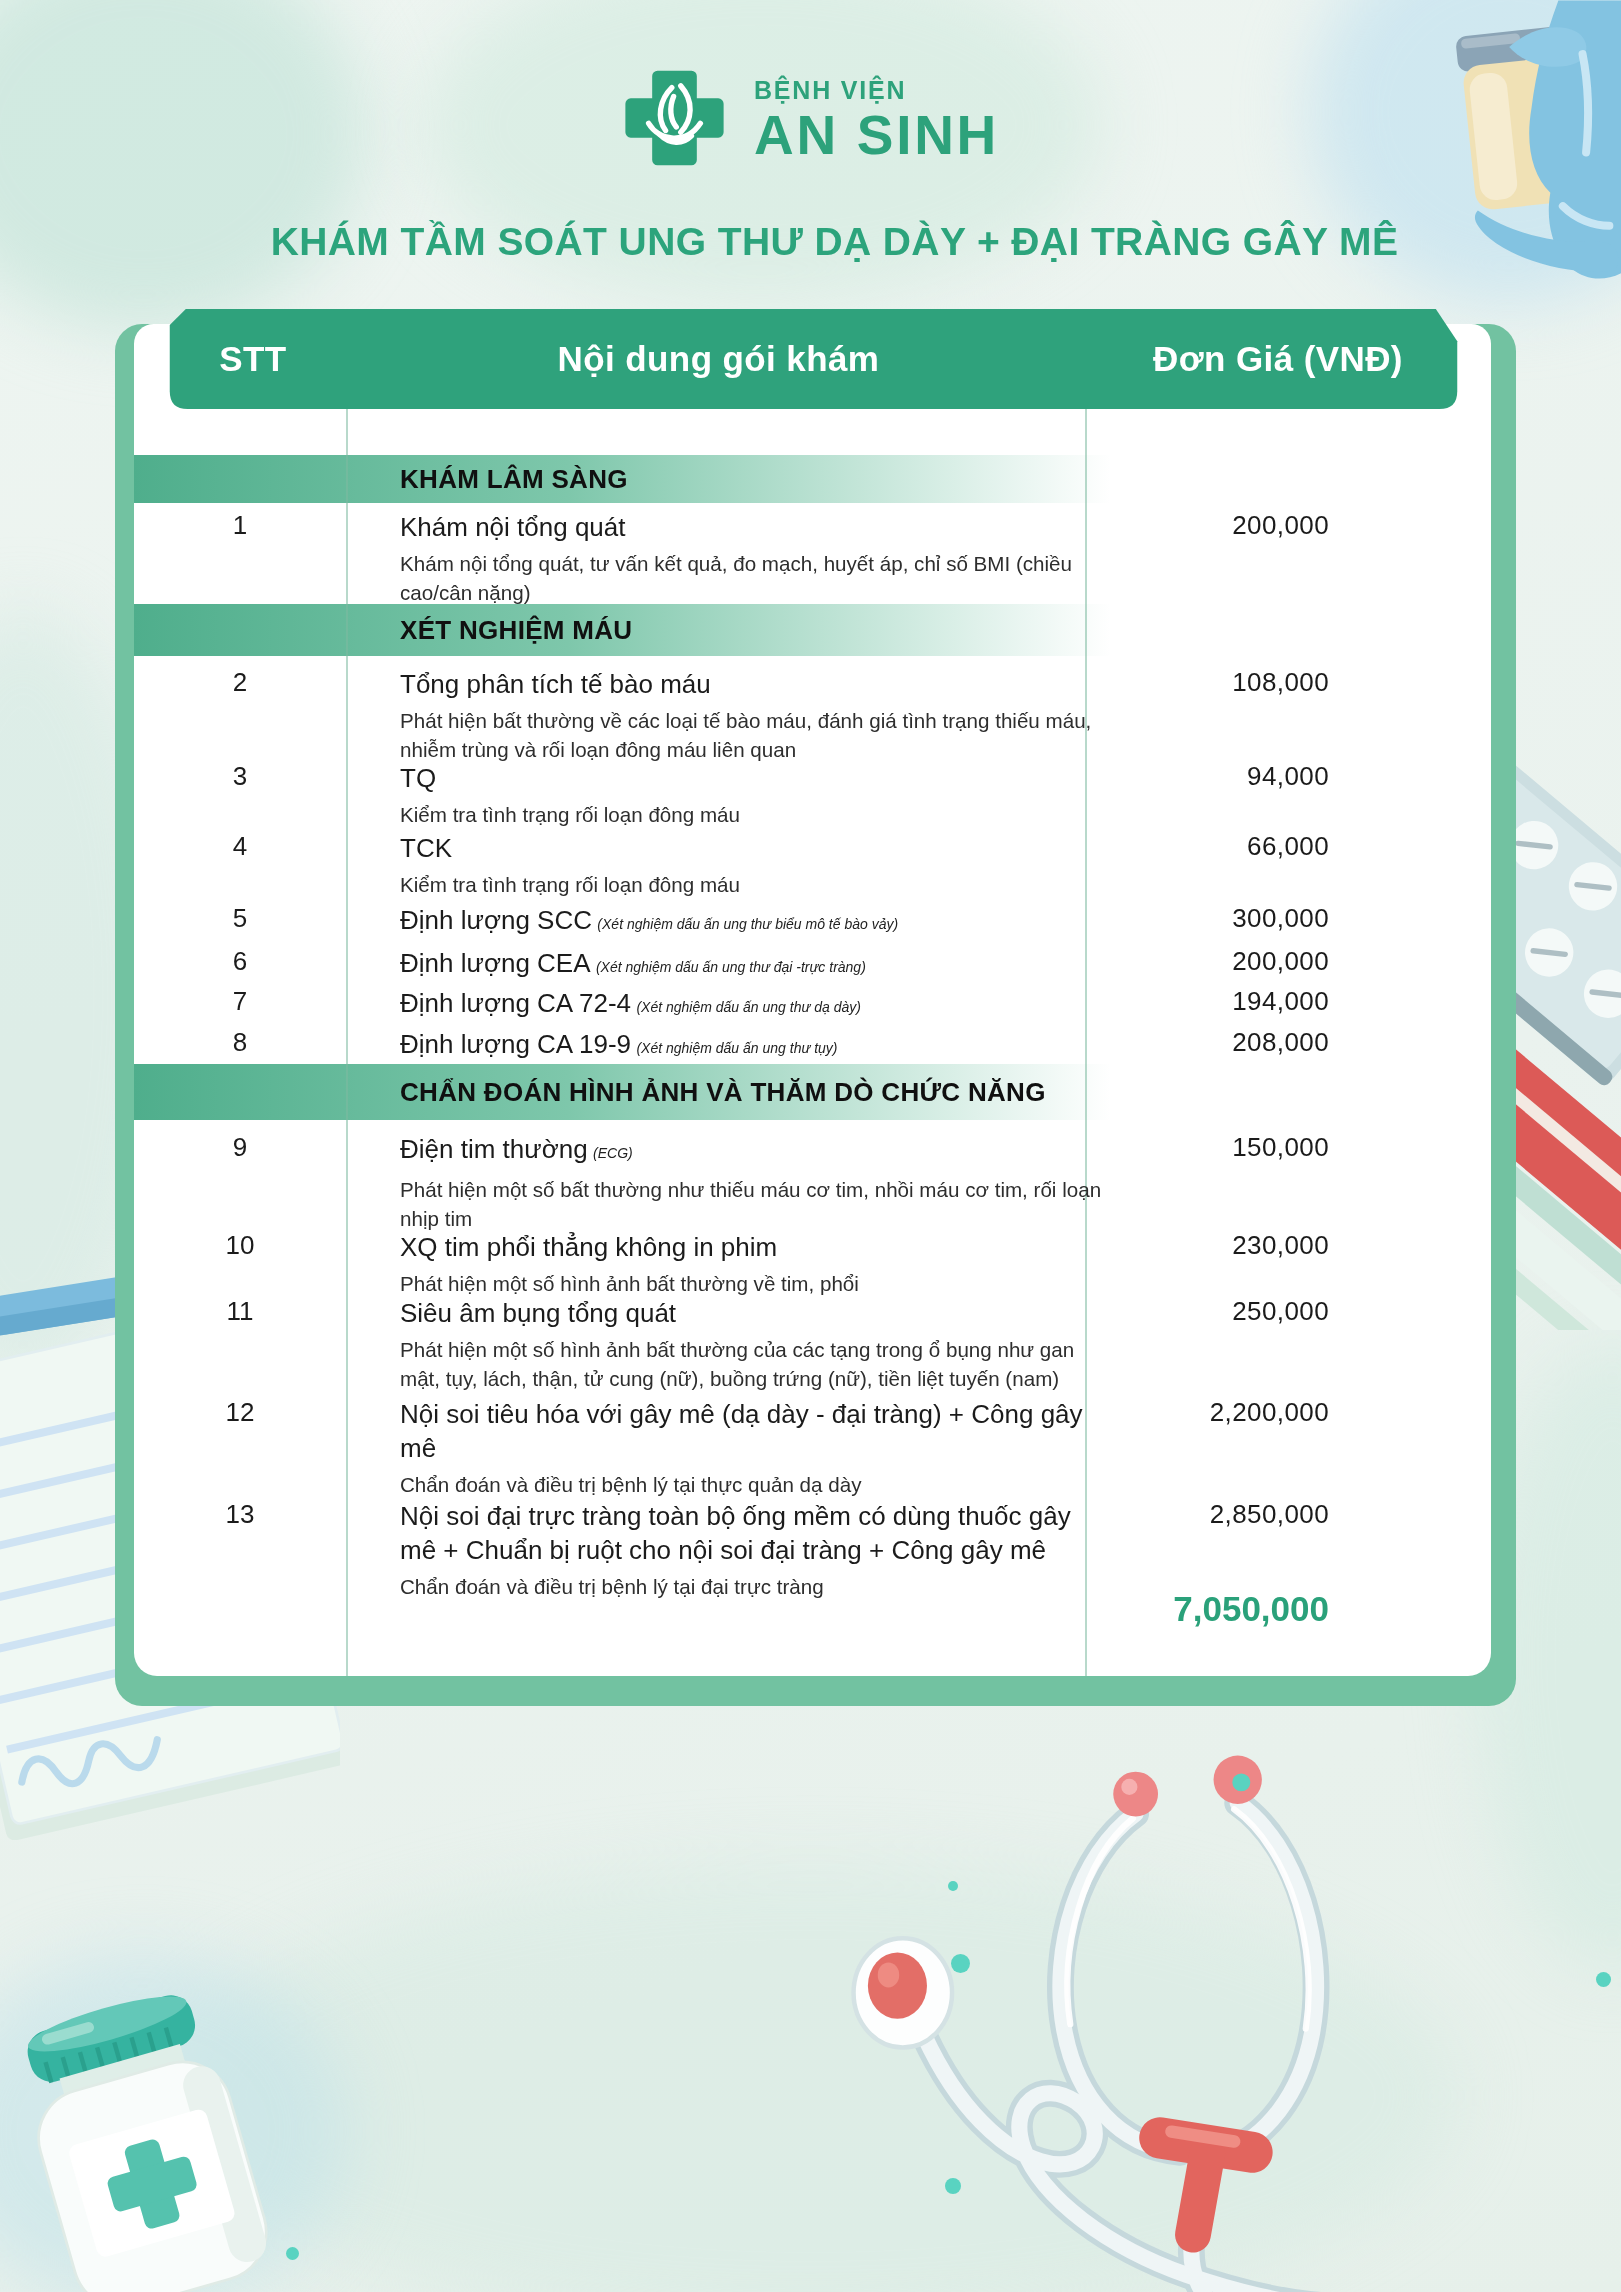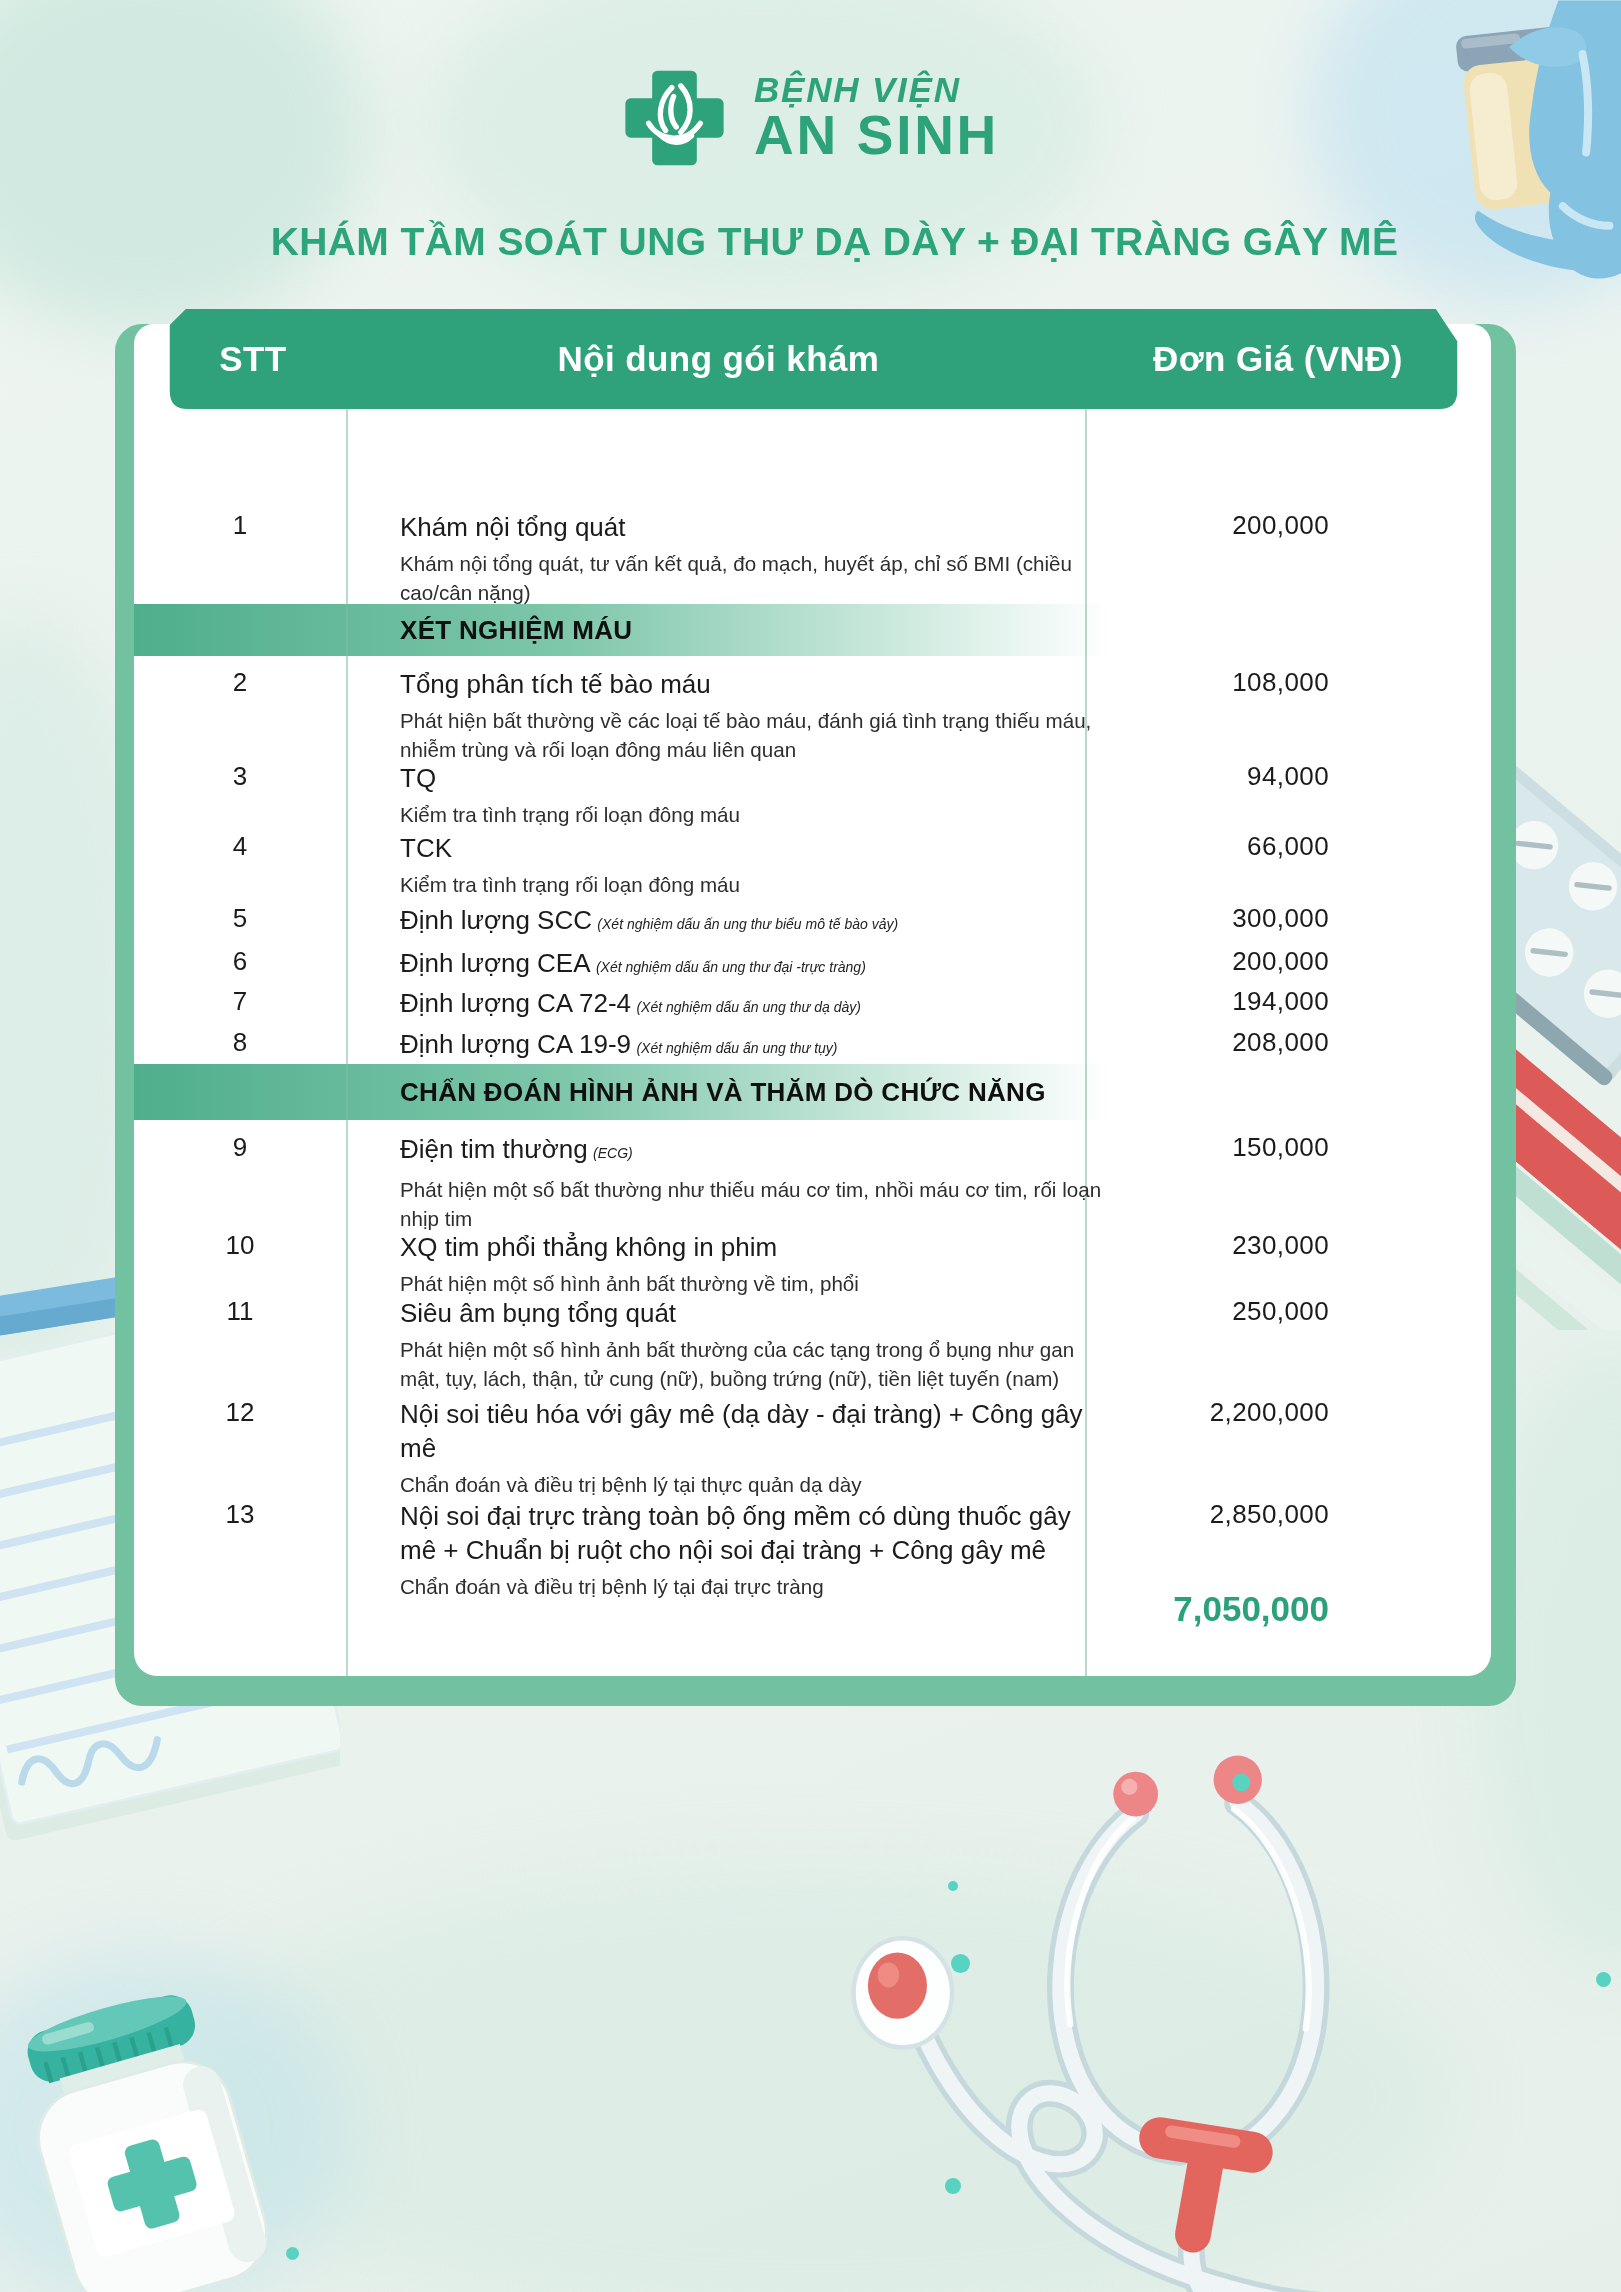--- a/index.html
+++ b/index.html
@@ -15,21 +15,21 @@
   .wash5{left:161px;top:1863px;width:1299px;height:466px;background:rgba(208,233,223,.4);}
   .wash6{left:-63px;top:1952px;width:412px;height:358px;background:rgba(189,226,233,.5);}
   .wash7{left:1478px;top:1343px;width:269px;height:627px;background:rgba(205,232,222,.45);}
   
   .deco{position:absolute;z-index:1;}
   .deco-front{position:absolute;z-index:2;}
   .dot{position:absolute;border-radius:50%;background:#59d3c1;z-index:2;}
   
   .logo-icon{left:625px;top:68px;width:99px;height:100px;z-index:4;}
   .logo-text{left:754px;top:72px;z-index:4;color:#2da27b;}
-  .logo-line1{font-size:35px;font-weight:700;letter-spacing:1.8px;line-height:36px;font-style:italic;}
+  .logo-line1{font-size:25px;font-weight:700;letter-spacing:1.8px;line-height:36px;}
   .logo-line2{font-size:55px;font-weight:800;letter-spacing:2.7px;line-height:54px;}
   .page-title{left:0;top:220px;width:1621px;text-align:center;font-size:39px;font-weight:800;color:#2ca47c;letter-spacing:0.4px;z-index:4;margin-left:24px;}
   
   .frame{left:115px;top:324px;width:1401px;height:1382px;background:#72c2a1;border-radius:27px;z-index:2;}
   .card{left:134px;top:324px;width:1357px;height:1352px;background:#ffffff;border-radius:19.7px 19.7px 23px 23px;z-index:3;overflow:hidden;}
   .headerbar{left:168px;top:309px;width:1291px;height:100px;z-index:4;}
   .headerbar .hlabel{position:absolute;top:0;height:100px;display:flex;align-items:center;justify-content:center;color:#ffffff;font-size:35px;font-weight:700;letter-spacing:0.4px;}
   .h-stt{left:0;width:170px;}
   .h-content{left:358px;width:385px;}
   .h-price{left:931px;width:358px;}
@@ -203,20 +203,23 @@
   <div class="abs logo-text">
     <div class="logo-line1">BỆNH VIỆN</div>
     <div class="logo-line2">AN SINH</div>
   </div>
 
   <div class="abs page-title">KHÁM TẦM SOÁT UNG THƯ DẠ DÀY + ĐẠI TRÀNG GÂY MÊ</div>
 
   <div class="abs frame"></div>
 
   <div class="abs card">
+    <div class="band band1">
+        <span>KHÁM LÂM SÀNG</span>
+      </div>
     <div class="band band2">
         <span>XÉT NGHIỆM MÁU</span>
       </div>
     <div class="band band3">
         <span>CHẨN ĐOÁN HÌNH ẢNH VÀ THĂM DÒ CHỨC NĂNG</span>
       </div>
 
     <div class="divider div1"></div>
     <div class="divider div2"></div>
 

